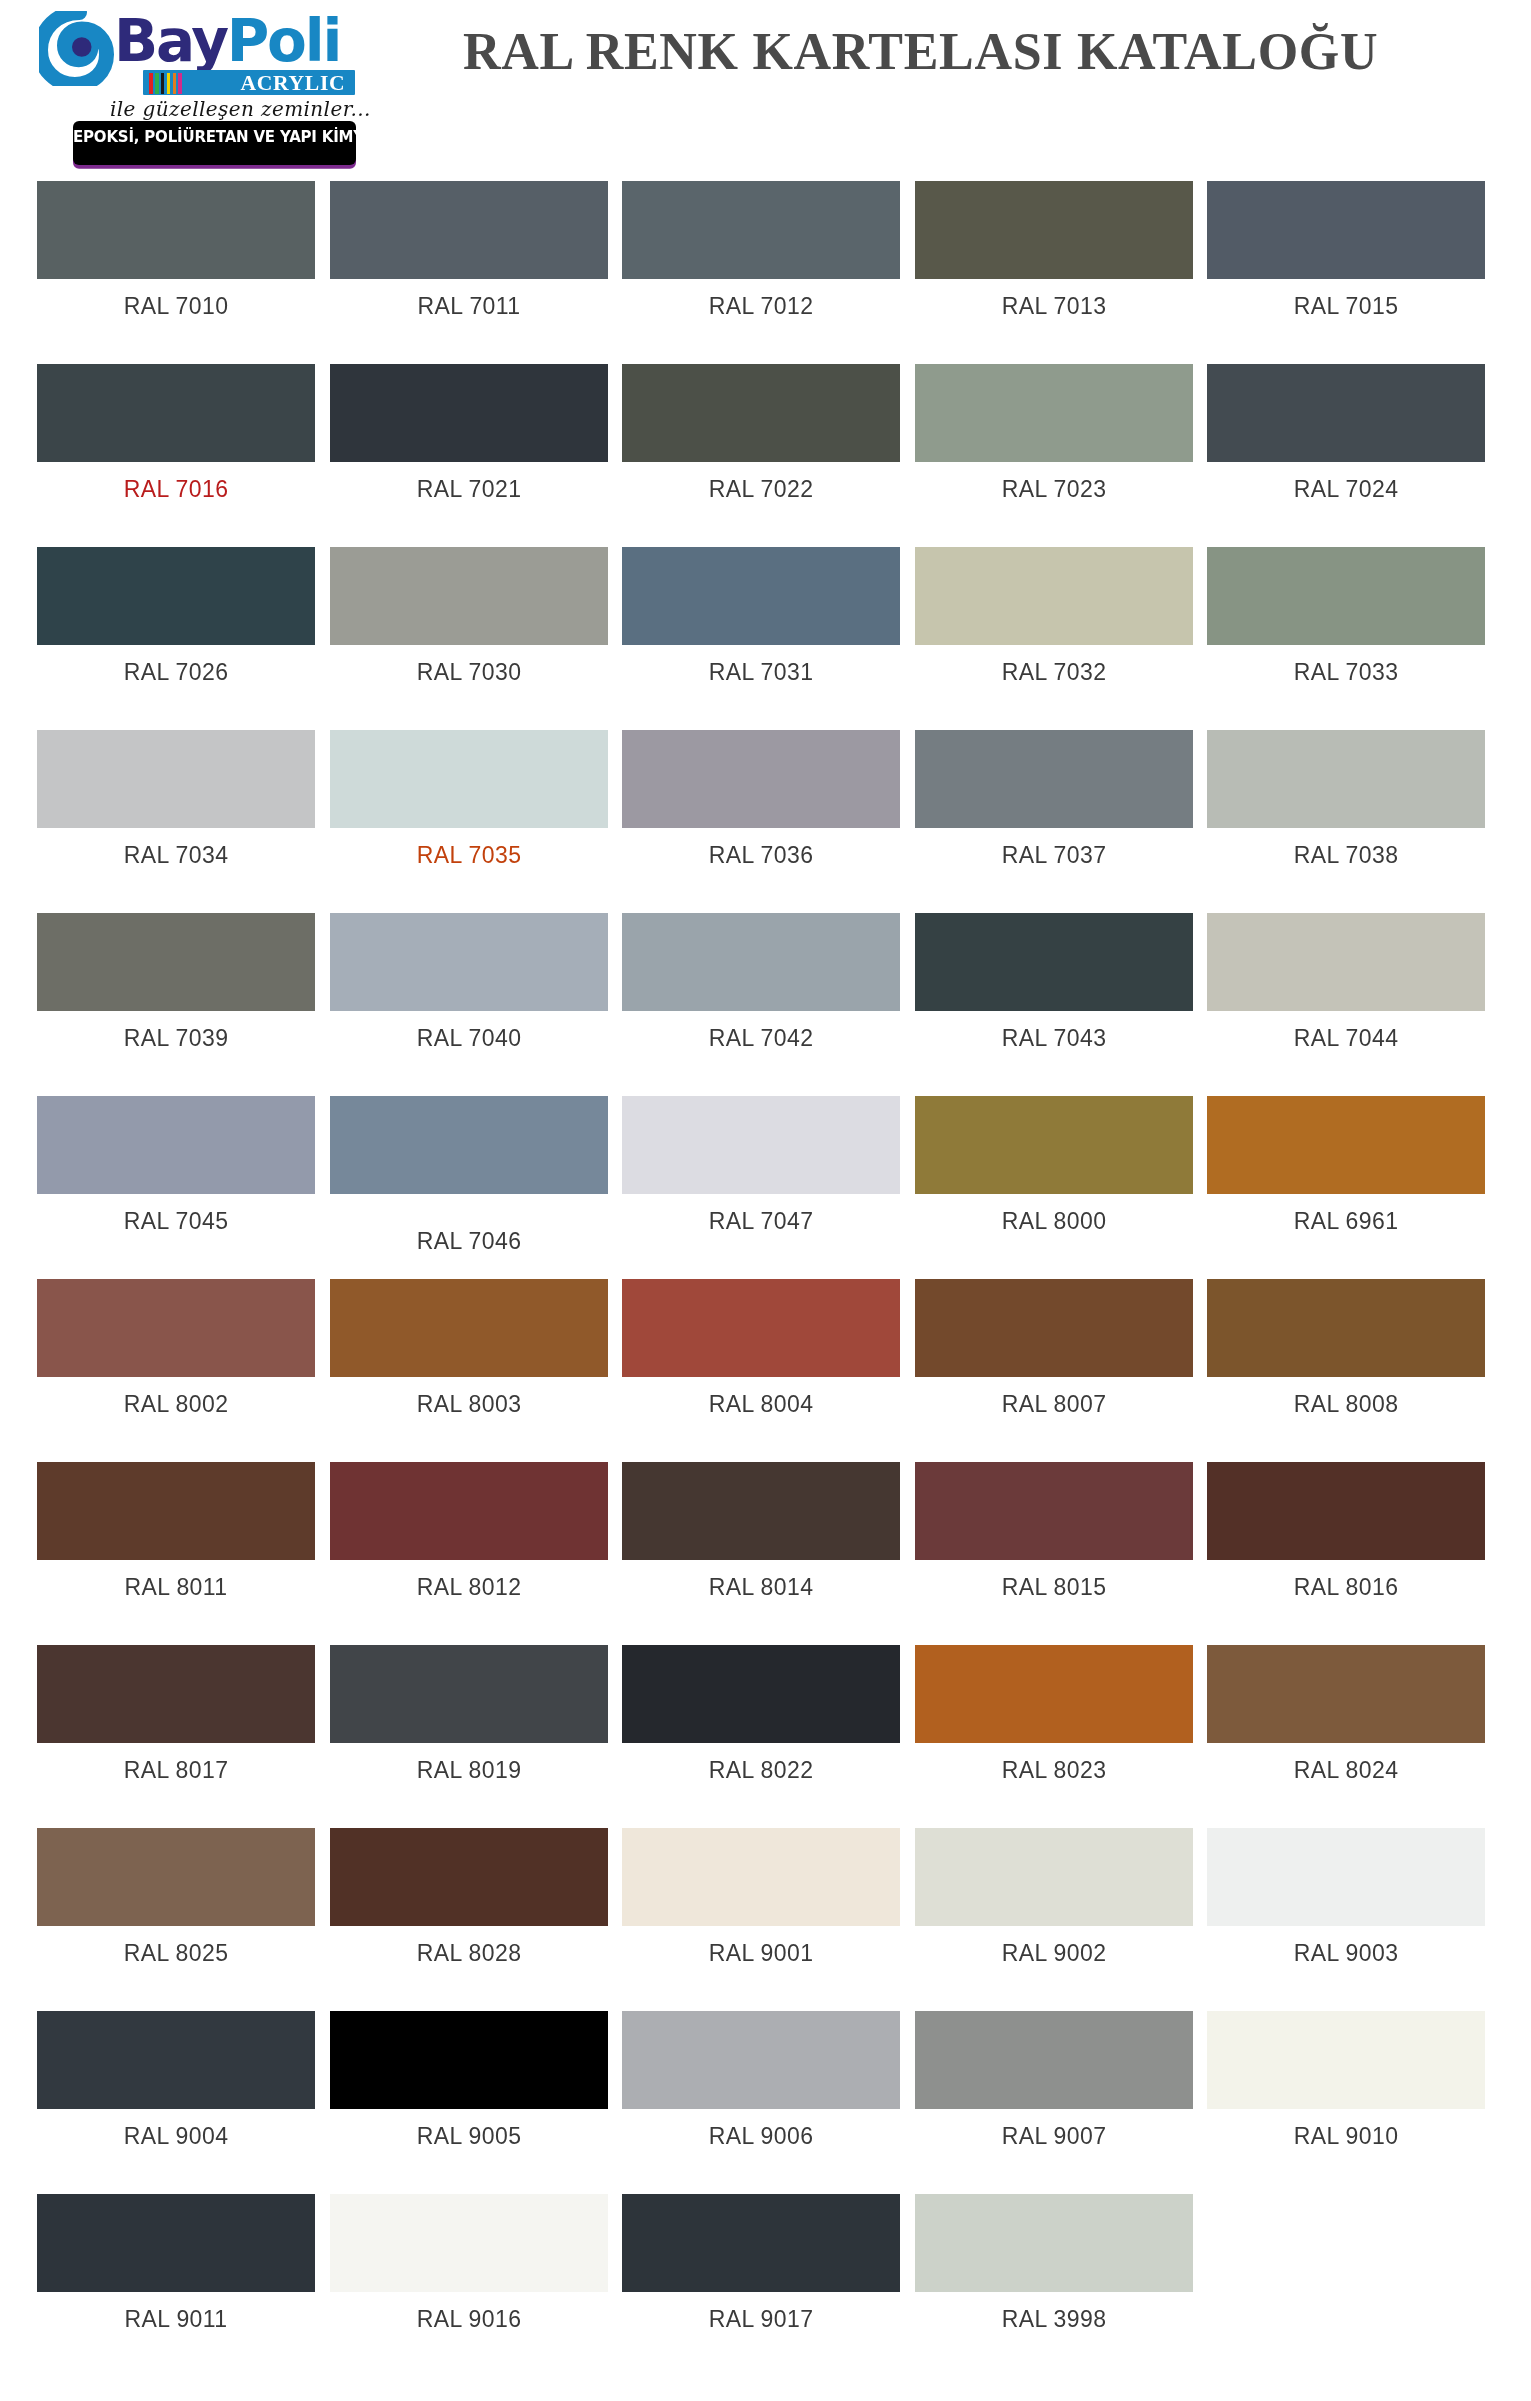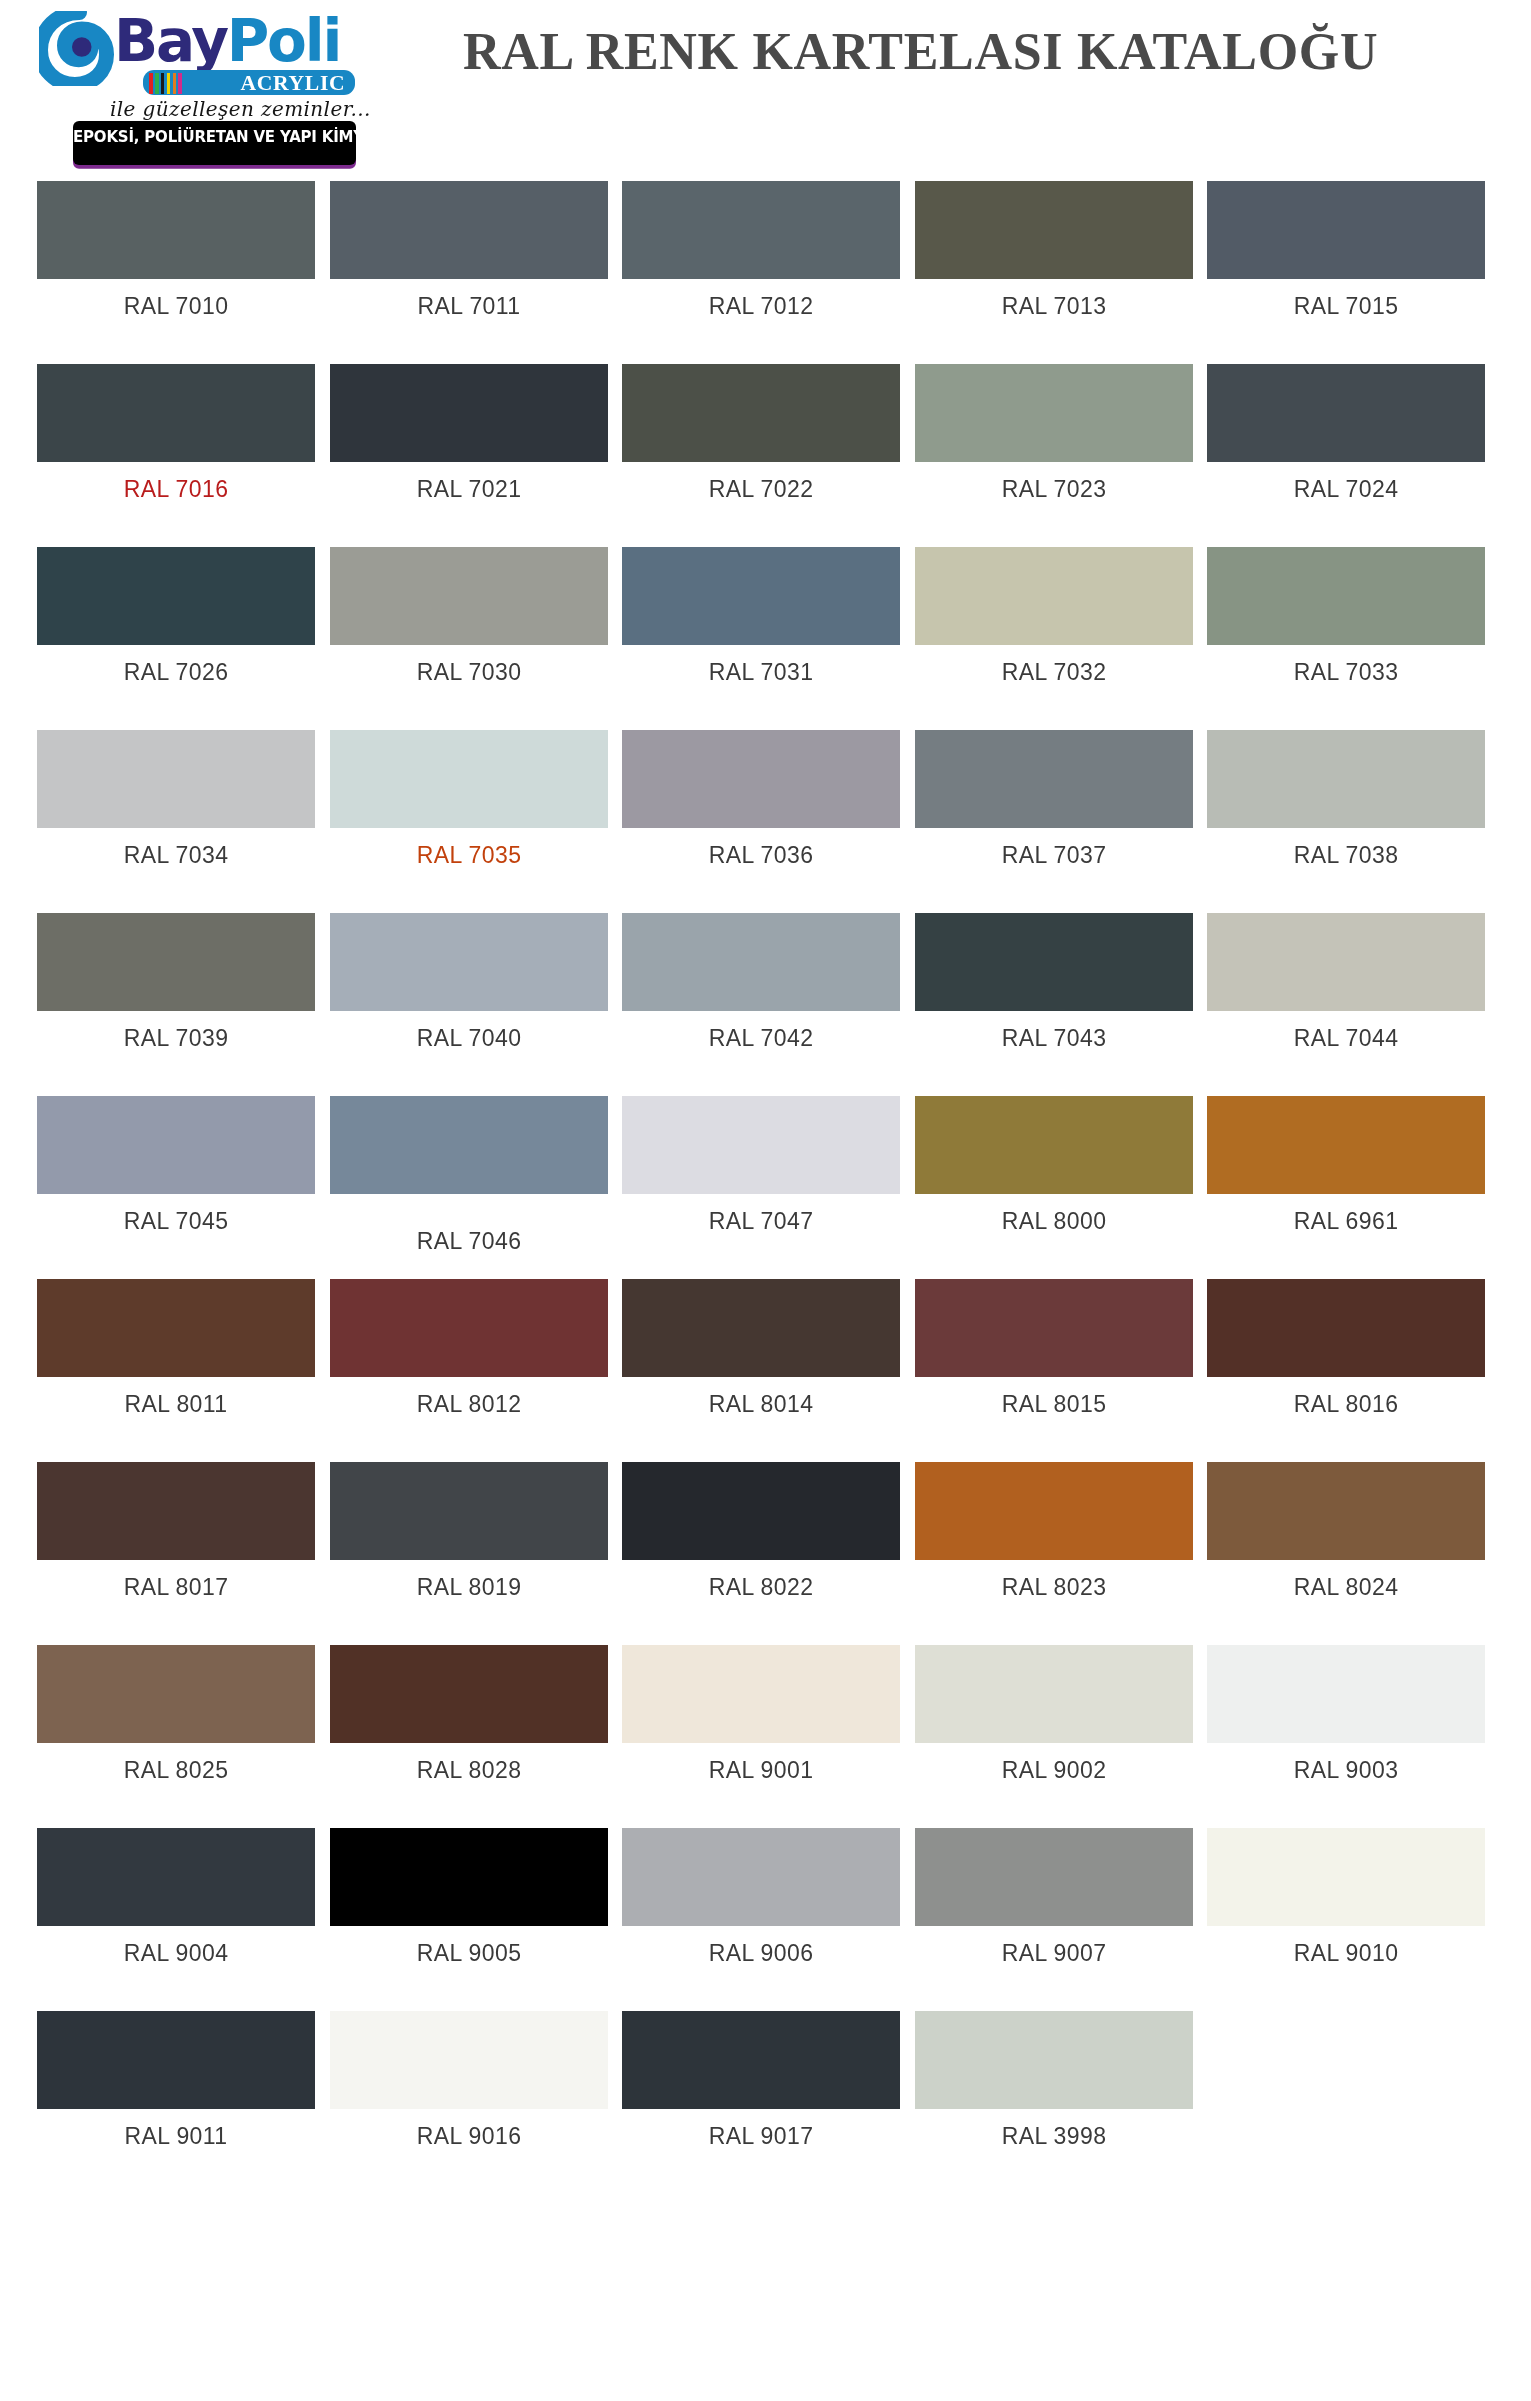--- a/index.html
+++ b/index.html
@@ -28,21 +28,21 @@
   .logo-word{
     position:absolute; left:75px; top:0px;
     font-family:"DejaVu Sans", sans-serif;
     font-size:58px; font-weight:bold; letter-spacing:-2.2px;
     line-height:70px; white-space:nowrap;
   }
   .logo-bay{ color:#2e2a7a; }
   .logo-poli{ color:#1887c4; }
   .acrylic-bar{
     position:absolute; left:104px; top:64px; width:212px; height:25px;
-    background:#1887c4; border-radius:11px;text-align:right;
+    background:#1887c4; border-radius:1px;text-align:right;
   }
   .acrylic-bar span{
     position:absolute; right:9.7px; top:0.7px;
     color:#ffffff; font-family:"Liberation Serif", serif;
     font-size:21.6px; font-weight:bold; letter-spacing:0.7px;
   }
   .stripe-group{
     position:absolute; left:110px; top:67px; width:97px; height:21px;
     display:flex; gap:2.2px; align-items:flex-start;
   }
@@ -273,20 +273,42 @@
         <div class="swatch" title="#8f7a39" style="background: rgb(143, 122, 57);"></div>
         <div class="swatch-label" style="color: rgb(58, 58, 58);">RAL 8000</div>
       </div>
       <div class="cell c4">
         <div class="swatch" title="#b06c22" style="background: rgb(176, 108, 34);"></div>
         <div class="swatch-label" style="color: rgb(58, 58, 58);">RAL 6961</div>
       </div>
     </div>
     <div class="row">
       <div class="cell c0">
+        <div class="swatch" title="#89554b" style="background: rgb(137, 85, 75);"></div>
+        <div class="swatch-label" style="color: rgb(58, 58, 58);">RAL 8002</div>
+      </div>
+      <div class="cell c1">
+        <div class="swatch" title="#90592a" style="background: rgb(144, 89, 42);"></div>
+        <div class="swatch-label" style="color: rgb(58, 58, 58);">RAL 8003</div>
+      </div>
+      <div class="cell c2">
+        <div class="swatch" title="#a0483a" style="background: rgb(160, 72, 58);"></div>
+        <div class="swatch-label" style="color: rgb(58, 58, 58);">RAL 8004</div>
+      </div>
+      <div class="cell c3">
+        <div class="swatch" title="#73492c" style="background: rgb(115, 73, 44);"></div>
+        <div class="swatch-label" style="color: rgb(58, 58, 58);">RAL 8007</div>
+      </div>
+      <div class="cell c4">
+        <div class="swatch" title="#7c552c" style="background: rgb(124, 85, 44);"></div>
+        <div class="swatch-label" style="color: rgb(58, 58, 58);">RAL 8008</div>
+      </div>
+    </div>
+    <div class="row">
+      <div class="cell c0">
         <div class="swatch" title="#5e3b2b" style="background: rgb(94, 59, 43);"></div>
         <div class="swatch-label" style="color: rgb(58, 58, 58);">RAL 8011</div>
       </div>
       <div class="cell c1">
         <div class="swatch" title="#6f3333" style="background: rgb(111, 51, 51);"></div>
         <div class="swatch-label" style="color: rgb(58, 58, 58);">RAL 8012</div>
       </div>
       <div class="cell c2">
         <div class="swatch" title="#453731" style="background: rgb(69, 55, 49);"></div>
         <div class="swatch-label" style="color: rgb(58, 58, 58);">RAL 8014</div>

